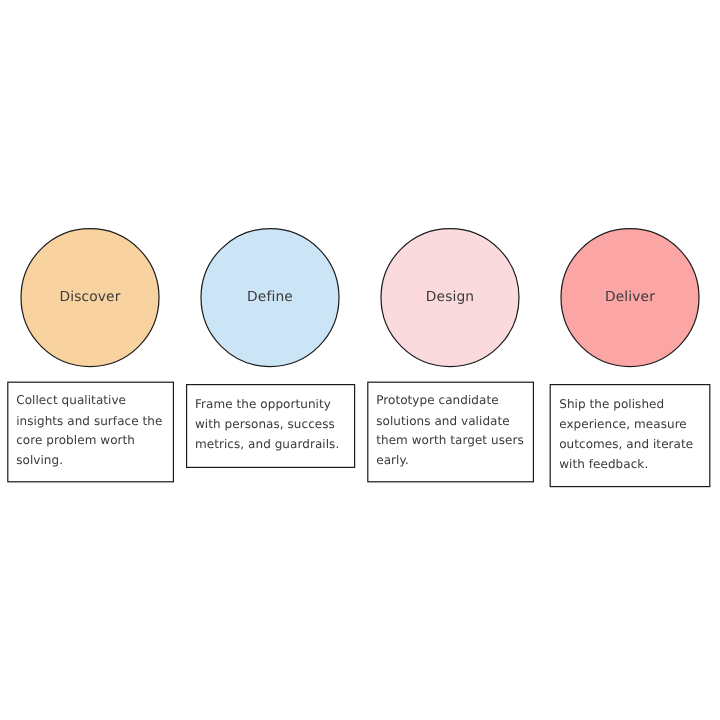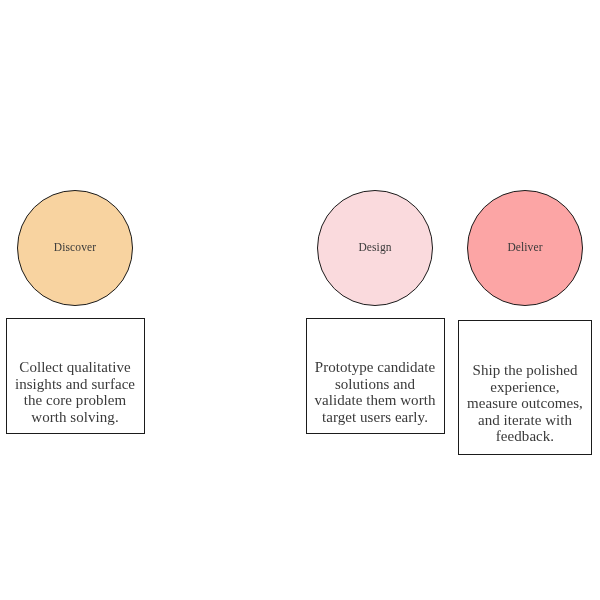--- a/index.html
+++ b/index.html
@@ -10,21 +10,20 @@
     width: 600px;
     height: 600px;
     background: #ffffff;
     font-family: "DejaVu Sans", sans-serif;
     overflow: hidden;
   }
   #canvas {
     position: relative;
     width: 600px;
     height: 600px;
-    font-family: Liberation Serif, serif;
   }
   .stage {
     position: absolute;
     left: 0;
     top: 0;
     width: 600px;
     height: 600px;
   }
   .col {
     position: absolute;
@@ -64,26 +63,25 @@
     width: 139px;
     box-sizing: border-box;
     background: #ffffff;
     border: 1.3px solid #1b1b1b;
     padding: 8px 7px 8px 7px;
     display: flex;
     align-items: center;
     justify-content: center;
   }
   .desc-text {
-    font-size: 15px;
+    font-size: 10px;
     line-height: 16.6px;
     color: #3a3a3a;
-    text-align: center;
+    text-align: left;
     letter-spacing: 0.05px;
-    margin-top: 32px;
   }
 
   
   .col-1 .desc-box { margin-top: 14px; width: 141px; padding-top: 9px; padding-bottom: 9px; }
   .col-3 .desc-box { margin-top: 14px; width: 134px; padding-top: 9px; padding-bottom: 9px; }
   .col-2 .desc-box { width: 139px; }
 </style>
 </head>
 <body style="background: rgb(255, 255, 255);">
 
@@ -92,20 +90,28 @@
 
     <div class="col col-0">
       <div class="circle" style="background: rgb(248, 211, 160); border-color: rgb(27, 27, 27);">
         <span class="circle-label" style="color: rgb(58, 58, 58);">Discover</span>
       </div>
       <div class="desc-box" style="border-color: rgb(27, 27, 27);">
         <span class="desc-text" style="color: rgb(58, 58, 58);">Collect qualitative insights and surface the core problem worth solving.</span>
       </div>
     </div>
 
+    <div class="col col-1">
+      <div class="circle" style="background: rgb(204, 229, 246); border-color: rgb(27, 27, 27);">
+        <span class="circle-label" style="color: rgb(58, 58, 58);">Define</span>
+      </div>
+      <div class="desc-box" style="border-color: rgb(27, 27, 27);">
+        <span class="desc-text" style="color: rgb(58, 58, 58);">Frame the opportunity with personas, success metrics, and guardrails.</span>
+      </div>
+    </div>
 
     <div class="col col-2">
       <div class="circle" style="background: rgb(250, 218, 221); border-color: rgb(27, 27, 27);">
         <span class="circle-label" style="color: rgb(58, 58, 58);">Design</span>
       </div>
       <div class="desc-box" style="border-color: rgb(27, 27, 27);">
         <span class="desc-text" style="color: rgb(58, 58, 58);">Prototype candidate solutions and validate them worth target users early.</span>
       </div>
     </div>
 

